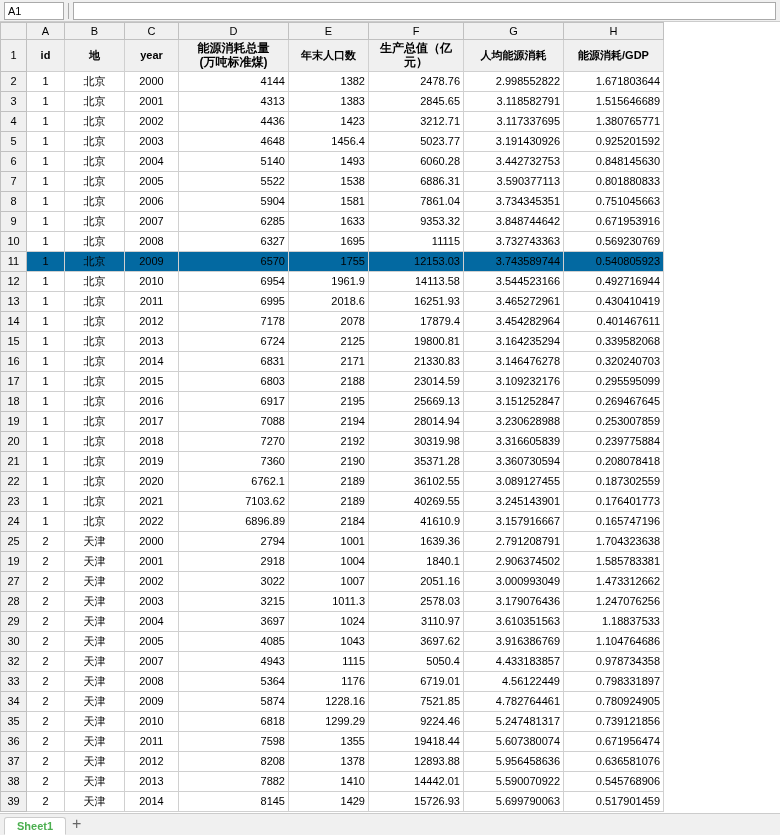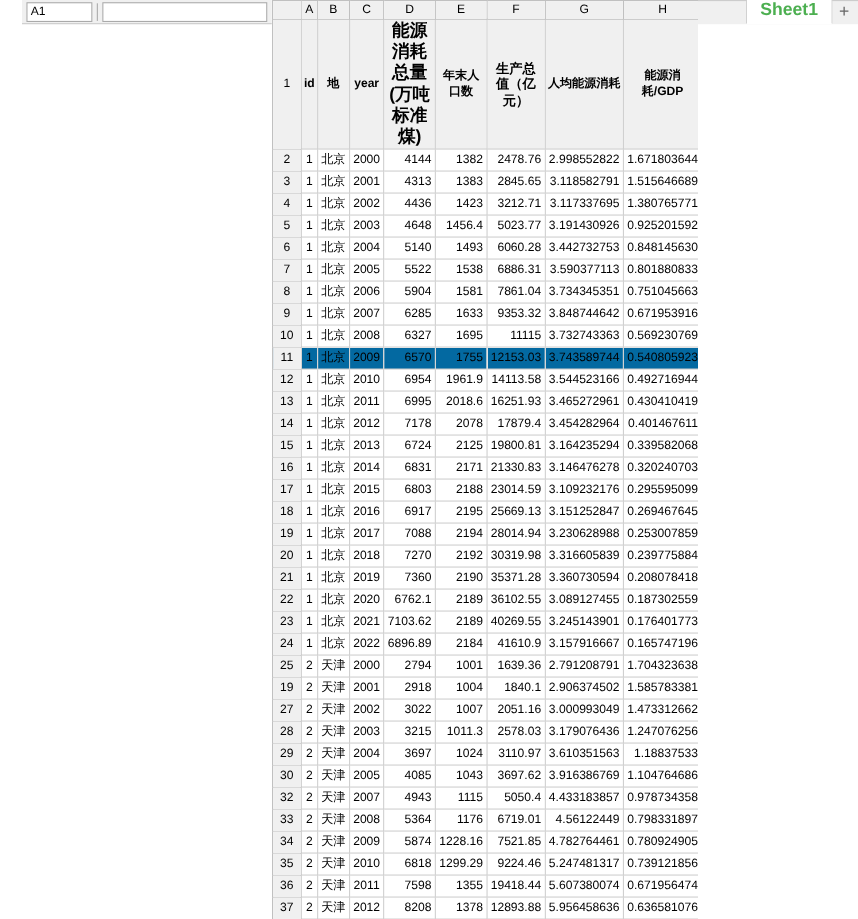--- a/index.html
+++ b/index.html
@@ -9,23 +9,22 @@
       background: #fff;
       width: 780px;
       height: 835px;
       overflow: hidden;
     }
 
     .spreadsheet-container {
       width: 780px;
       height: 835px;
       display: flex;
-      flex-direction: row;
+      flex-direction: column;
       background: #fff;
-      padding-left: 20px;
     }
 
     
     .formula-bar {
       display: flex;
       align-items: center;
       height: 22px;
       background: #f0f0f0;
       border-bottom: 1px solid #ccc;
       padding: 0 4px;
@@ -149,25 +148,24 @@
       align-items: flex-end;
       padding: 0 4px;
       gap: 2px;
     }
 
     .sheet-tab {
       background: #fff;
       border: 1px solid #ccc;
       border-bottom: none;
       padding: 2px 12px;
-      font-size: 16px;
+      font-size: 11px;
       cursor: pointer;
       border-radius: 3px 3px 0 0;
       color: #333;
-      margin-left: 40px;
     }
 
     .sheet-tab.active {
       background: #fff;
       font-weight: bold;
       color: #4CAF50;
       border-bottom: 1px solid #fff;
     }
 
     .add-sheet-btn {
@@ -214,21 +212,21 @@
           <th>E</th>
           <th>F</th>
           <th>G</th>
           <th>H</th>
         </tr>
         <tr>
           <td class="row-num">1</td>
           <td class="header-cell text-center">id</td>
           <td class="header-cell text-center">地</td>
           <td class="header-cell text-center">year</td>
-          <td class="header-cell text-center" style="white-space: normal; line-height: 1.2; font-size: 16px;">能源消耗总量<br>(万吨标准煤)</td>
+          <td class="header-cell text-center" style="white-space: normal; line-height: 1.2; font-size: 12px;">能源消耗总量<br>(万吨标准煤)</td>
           <td class="header-cell text-center">年末人口数</td>
           <td class="header-cell text-center" style="white-space: normal; line-height: 1.2; font-size: 12px;">生产总值（亿<br>元）</td>
           <td class="header-cell text-center">人均能源消耗</td>
           <td class="header-cell text-center">能源消耗/GDP</td>
         </tr>
       </thead>
       <tbody id="table-body">
       <tr>
             <td class="row-num">2</td>
             <td class="text-center">1</td>

